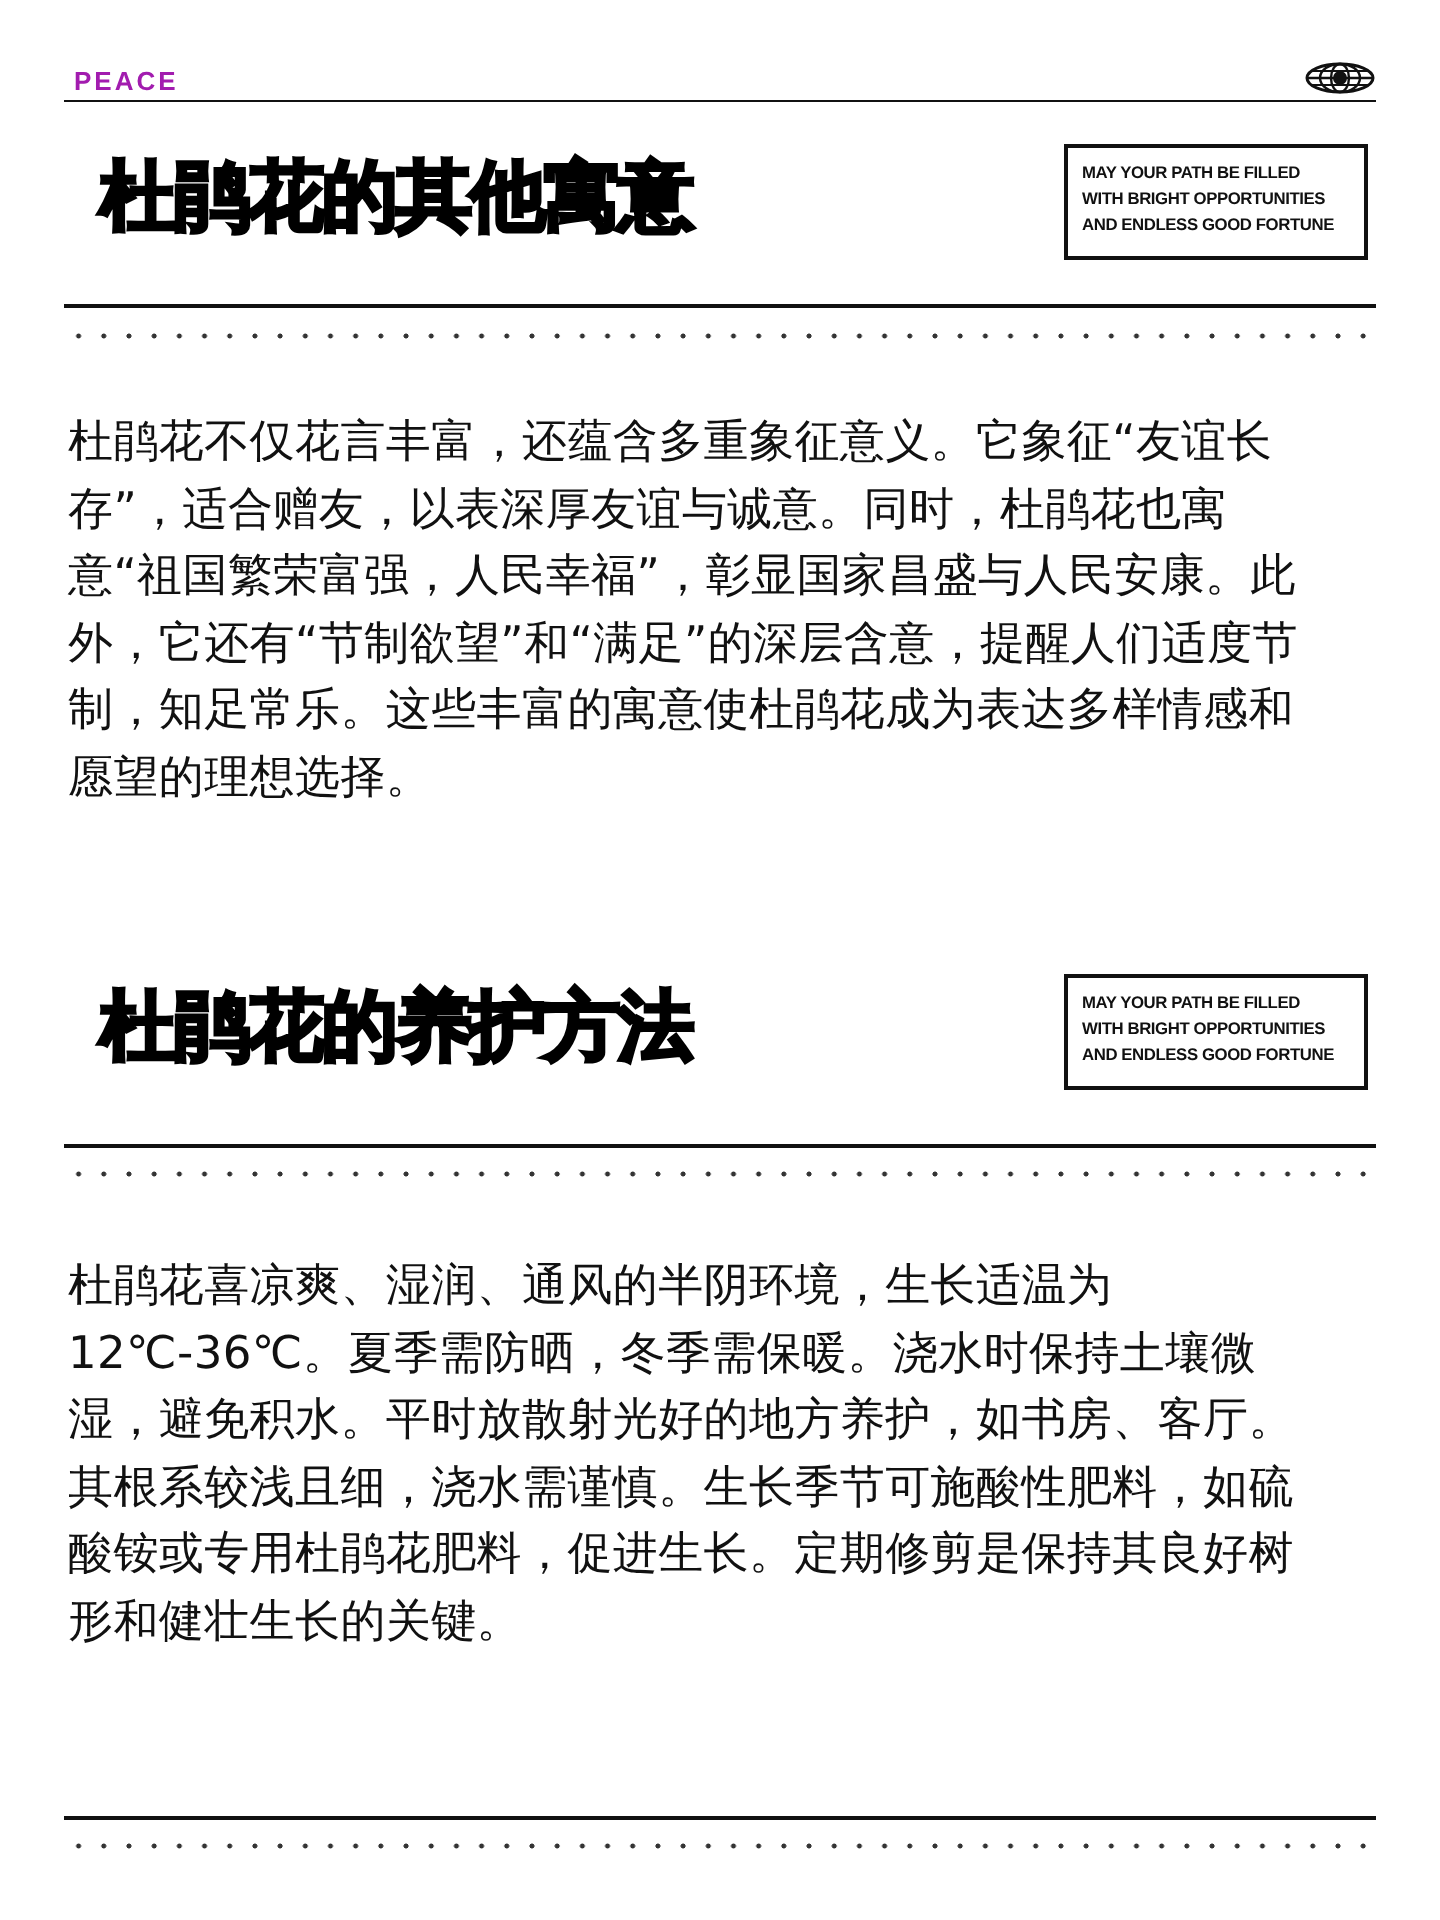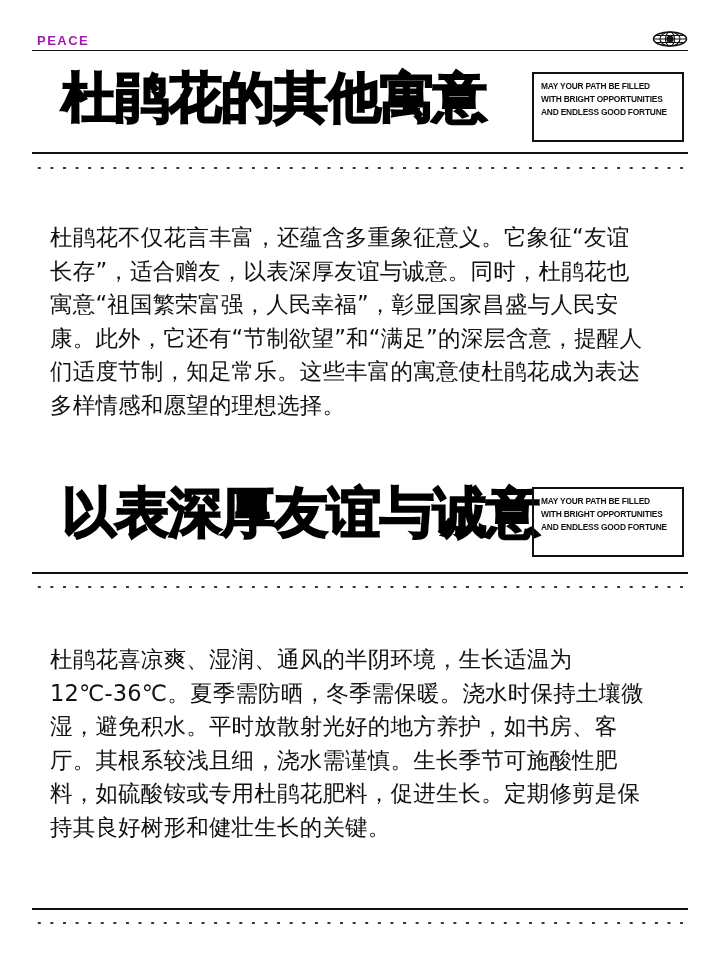--- a/index.html
+++ b/index.html
@@ -14,28 +14,27 @@
   .brand {
     position: absolute; left: 5px; top: 3px;
     font-family: "Liberation Sans", sans-serif; font-weight: bold;
     font-size: 13px; letter-spacing: 1.5px; color: #a21caf;
   }
   .globe { position: absolute; right: 0; top: 1px; width: 36px; height: 16px; }
 
   .section-title {
     position: absolute; left: 50px;
     font-family: "DejaVu Sans", sans-serif; font-weight: 900;
-    font-size: 54px; line-height: 60px; letter-spacing: -1px; color: #000;
+    font-size: 38px; line-height: 60px; letter-spacing: -1px; color: #000;
     -webkit-text-stroke: 2px #000;
     transform: scaleX(1.0);
     white-space: nowrap;
-    margin-left: 12px;
   }
   .motto-box {
-    position: absolute; left: 532px; width: 152px; height: 70px;
+    position: absolute; left: 532px; width: 152px; height: 58px;
     border: 2px solid #111; box-sizing: border-box;
     padding: 6px 0 0 7px;
     font-family: "Liberation Sans", sans-serif; font-weight: bold;
     font-size: 8.4px; line-height: 13px; letter-spacing: -0.2px; color: #111;
     white-space: nowrap;
   }
   .motto-box span { display: block; }
 
   .rule-thick {
     position: absolute; left: 32px; width: 656px; height: 0;
@@ -46,21 +45,21 @@
     background-image: radial-gradient(circle, #333 1.1px, transparent 1.4px);
     background-size: 12.6px 4px; background-repeat: repeat-x;
   }
 
   .body-text {
     position: absolute; left: 34px; width: 630px;
     font-family: "DejaVu Sans", sans-serif;
     font-size: 22.5px; line-height: 33.6px; color: #111;
     letter-spacing: 0.2px;
   }
-  .body-text p { margin: 16px; }
+  .body-text p { margin: 0; }
 </style>
 </head>
 <body>
 
 <div class="header">
   <span class="brand">PEACE</span>
   <svg class="globe" viewBox="0 0 36 16">
     <ellipse cx="18" cy="8" rx="16.5" ry="7" fill="none" stroke="#111" stroke-width="1.5"></ellipse>
     <ellipse cx="18" cy="8" rx="10" ry="7" fill="none" stroke="#111" stroke-width="1.2"></ellipse>
     <ellipse cx="18" cy="8" rx="4.5" ry="7" fill="none" stroke="#111" stroke-width="1.2"></ellipse>
@@ -76,21 +75,21 @@
   <span>MAY YOUR PATH BE FILLED</span>
   <span>WITH BRIGHT OPPORTUNITIES</span>
   <span>AND ENDLESS GOOD FORTUNE</span>
 </div>
 <div class="rule-thick" style="top:152px;"></div>
 <div class="rule-dots" style="top:166px;"></div>
 <div class="body-text" style="top:205px;">
   <p>杜鹃花不仅花言丰富，还蕴含多重象征意义。它象征“友谊长存”，适合赠友，以表深厚友谊与诚意。同时，杜鹃花也寓意“祖国繁荣富强，人民幸福”，彰显国家昌盛与人民安康。此外，它还有“节制欲望”和“满足”的深层含意，提醒人们适度节制，知足常乐。这些丰富的寓意使杜鹃花成为表达多样情感和愿望的理想选择。</p>
 </div>
 
-<div class="section-title" style="top:483px;">以表深厚友谊与诚意</div>
+<div class="section-title" style="top:483px;">杜鹃花的养护方法</div>
 <div class="motto-box" style="top:487px;">
   <span>MAY YOUR PATH BE FILLED</span>
   <span>WITH BRIGHT OPPORTUNITIES</span>
   <span>AND ENDLESS GOOD FORTUNE</span>
 </div>
 <div class="rule-thick" style="top:572px;"></div>
 <div class="rule-dots" style="top:585px;"></div>
 <div class="body-text" style="top:627px;">
   <p>杜鹃花喜凉爽、湿润、通风的半阴环境，生长适温为12℃-36℃。夏季需防晒，冬季需保暖。浇水时保持土壤微湿，避免积水。平时放散射光好的地方养护，如书房、客厅。其根系较浅且细，浇水需谨慎。生长季节可施酸性肥料，如硫酸铵或专用杜鹃花肥料，促进生长。定期修剪是保持其良好树形和健壮生长的关键。</p>
 </div>

